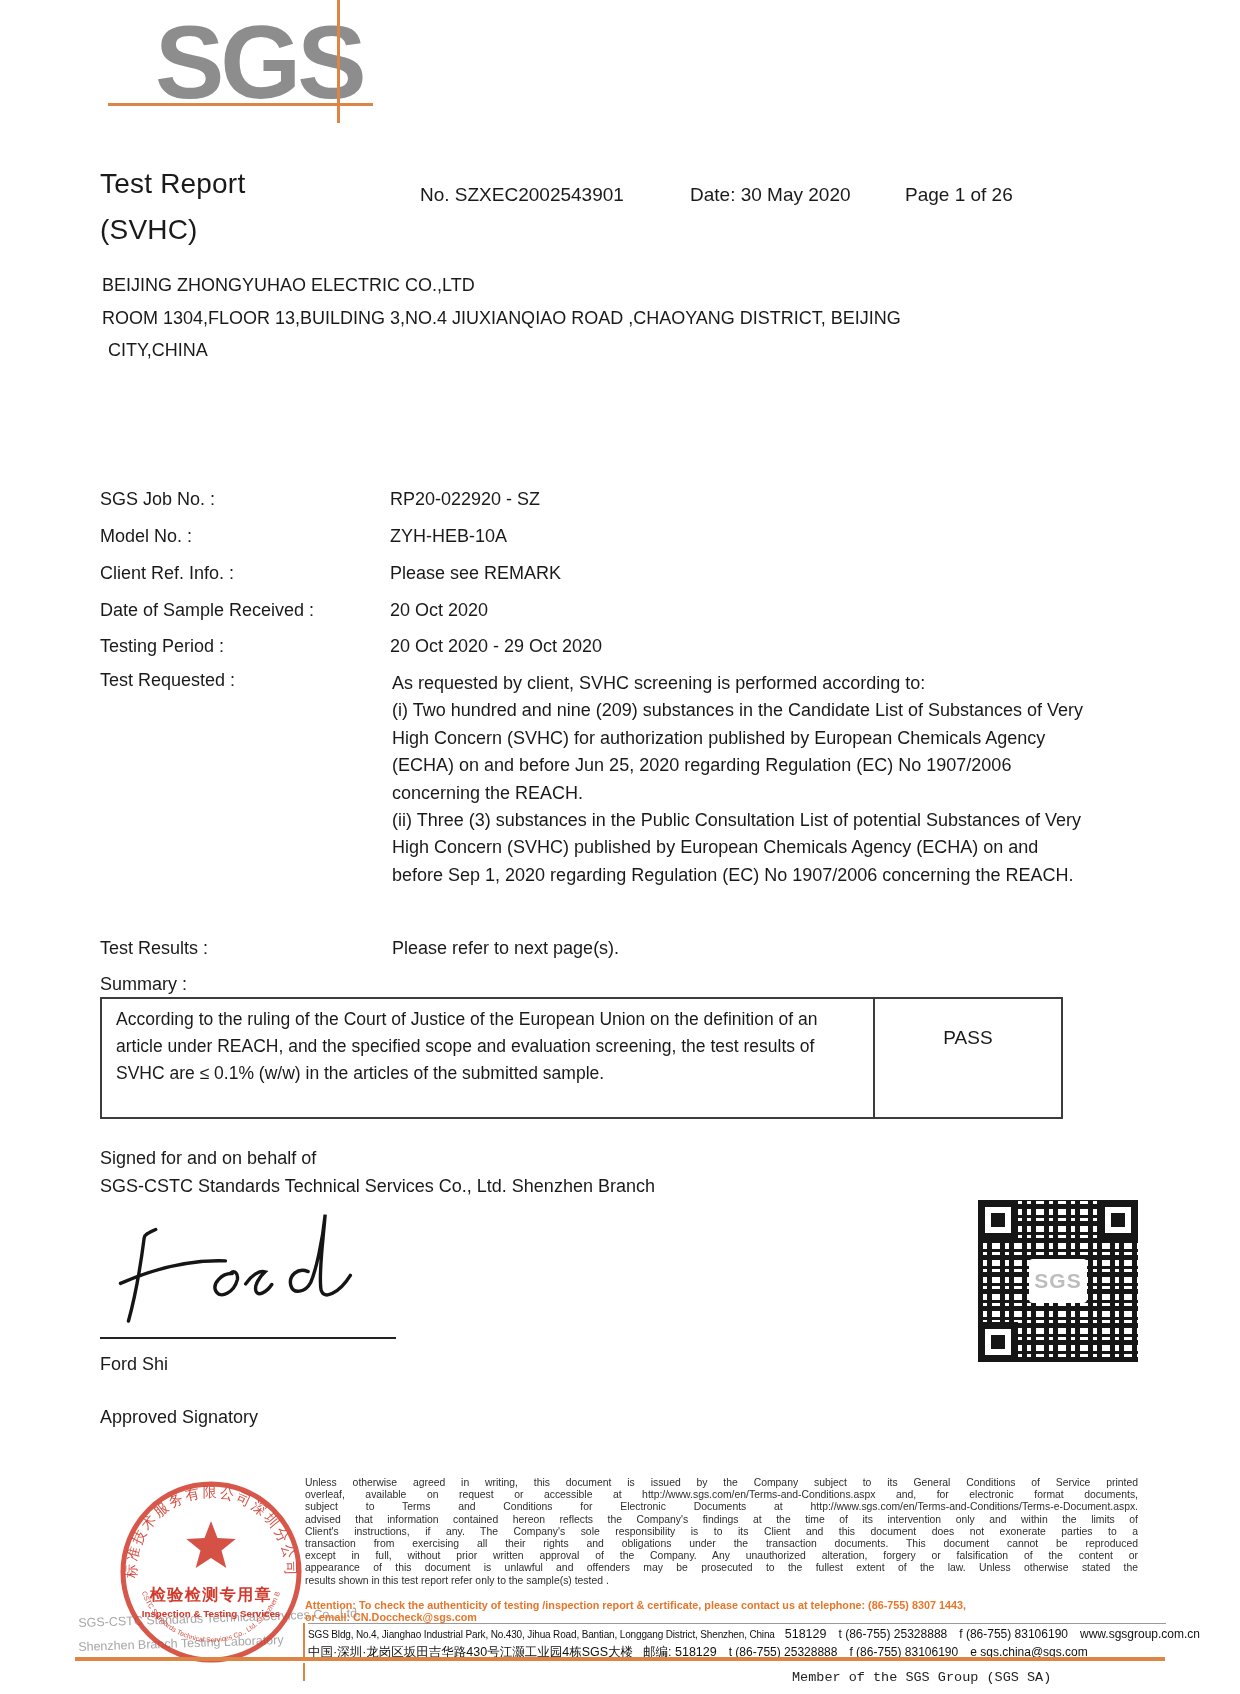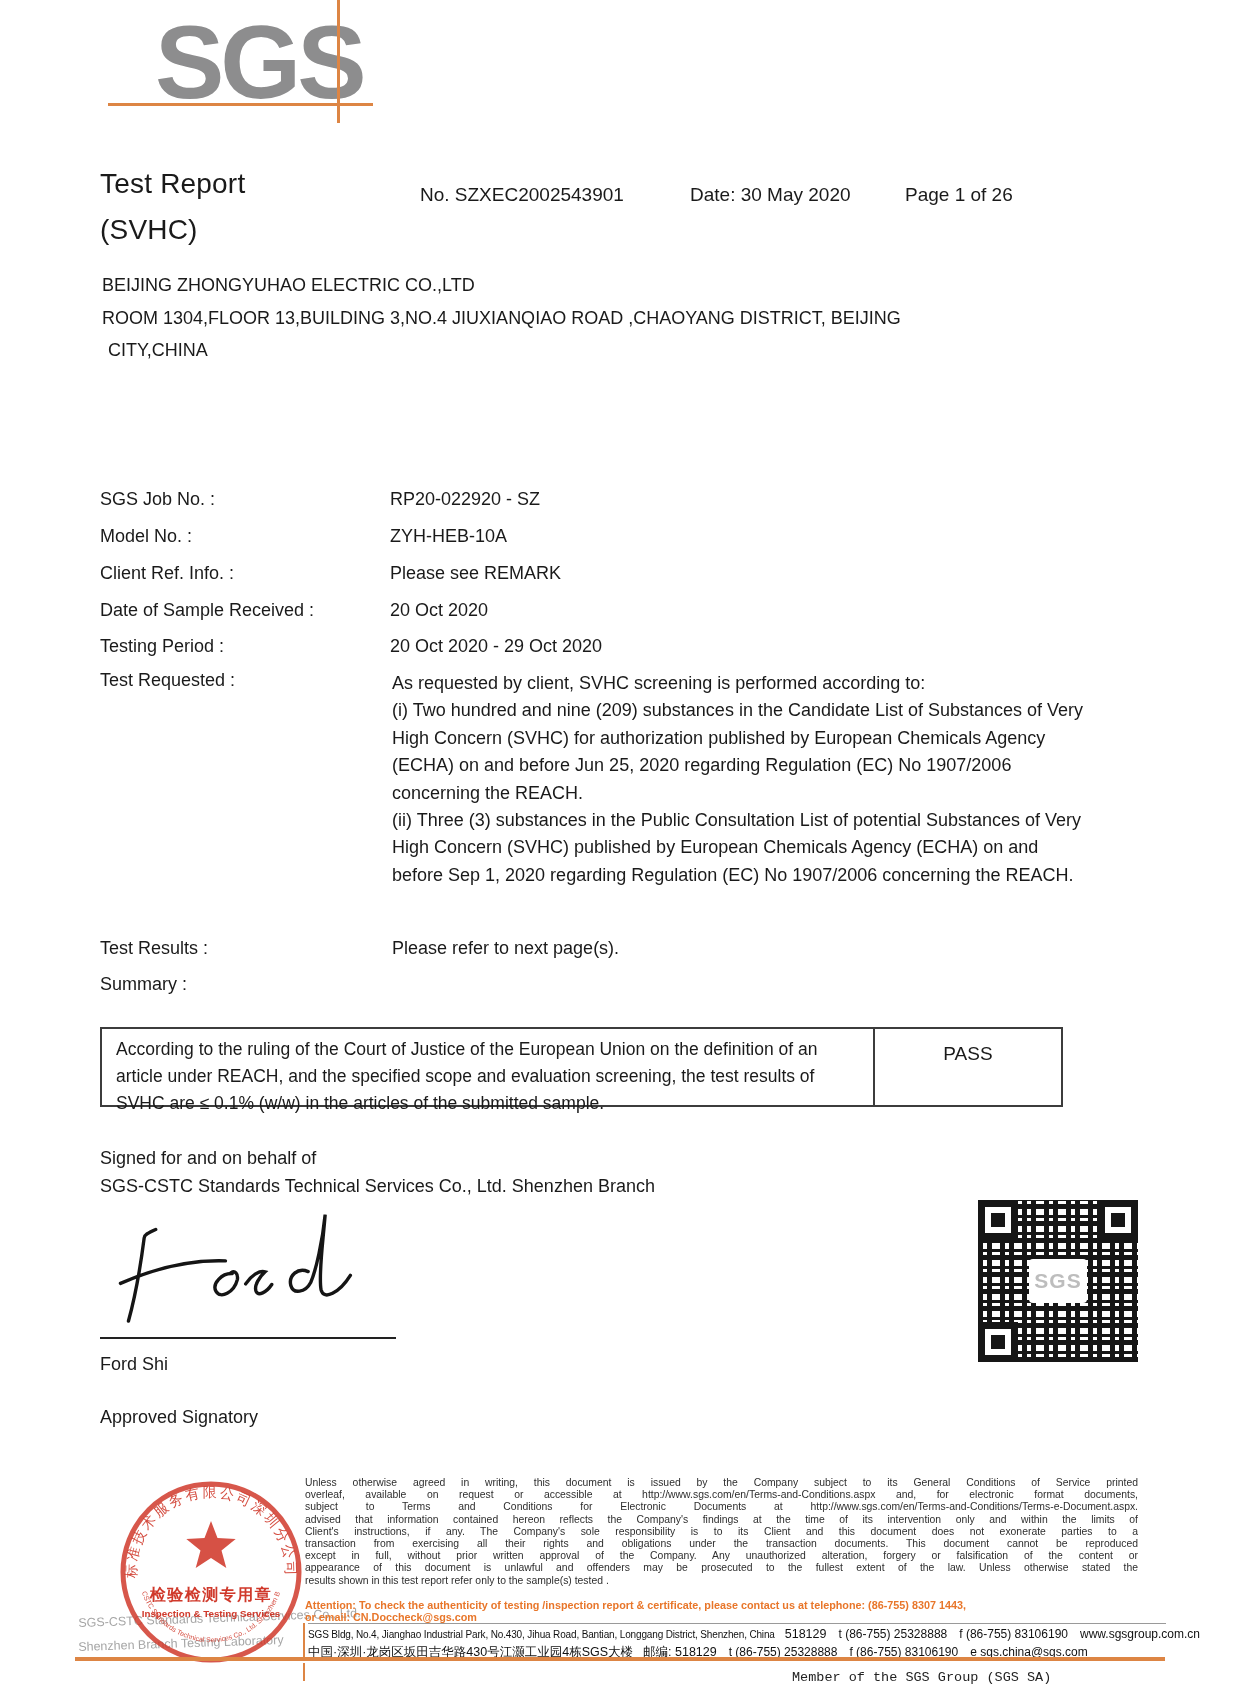--- a/index.html
+++ b/index.html
@@ -10,23 +10,23 @@
   .logo{font-weight:bold;color:#8d8d8e;font-size:104px;letter-spacing:-4px;line-height:1;}
   .rule-orange{background:#dd8544;}
   .title{font-size:28px;font-weight:normal;letter-spacing:.2px;}
   .meta{font-size:19px;}
   
   .t18{font-size:18px;line-height:27px;}
   .flabel{position:absolute;left:100px;font-size:18px;}
   .fvalue{position:absolute;left:390px;font-size:18px;}
   .tr-block{width:692px;font-size:18px;line-height:27.4px;}
   .tr-block p{margin:0;}
-  .summary-box{border:2px solid #3c3c3c;display:flex;width:963px;height:80px;box-sizing:border-box;margin-top:30px;}
+  .summary-box{border:2px solid #3c3c3c;display:flex;width:963px;height:122px;box-sizing:border-box;}
   .summary-cell{flex:1;padding:7px 14px;font-size:17.5px;line-height:27px;}
-  .pass-cell{width:188px;border-left:2px solid #3c3c3c;text-align:center;padding-top:14px;
+  .pass-cell{width:188px;border-left:2px solid #3c3c3c;text-align:center;padding-top:28px;
              font-size:19px;box-sizing:border-box;}
   
   .sigrule{background:#222;}
   
   .qr{background-color:#fff;background-image:
       repeating-linear-gradient(0deg,#161616 0 5px,transparent 5px 8px,#161616 8px 11px,transparent 11px 17px),
       repeating-linear-gradient(90deg,#161616 0 5px,#ffffff 5px 9px,#161616 9px 14px,#ffffff 14px 22px);}
   .qr-finder{position:absolute;width:40px;height:40px;border:7px solid #161616;background:#fff;box-sizing:border-box;}
   .qr-finder::after{content:"";display:block;width:14px;height:14px;background:#161616;margin:6px auto;}
   .qr-label{position:absolute;left:51px;top:59px;width:58px;height:44px;background:#fff;border-radius:4px;

